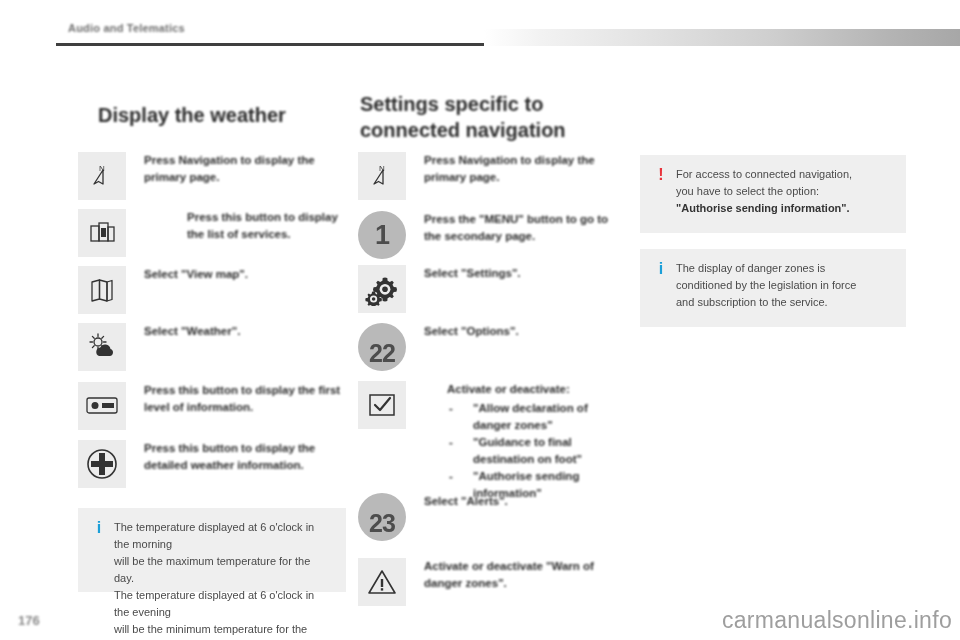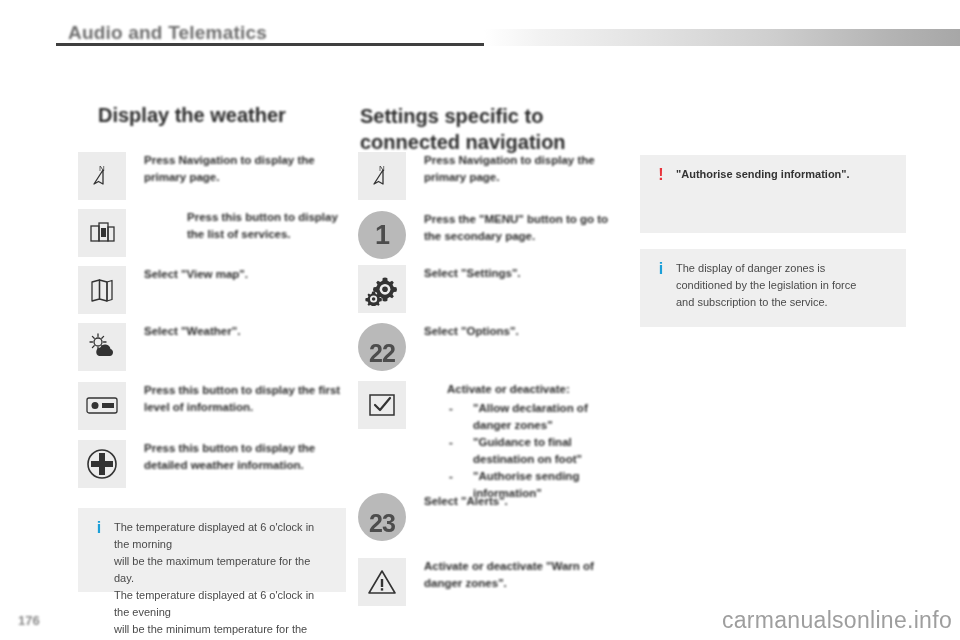--- a/index.html
+++ b/index.html
@@ -29,40 +29,40 @@
   }
   .header-gradient {
     position: absolute;
     left: 484px; top: 29px;
     width: 476px; height: 17px;
     background: linear-gradient(to right, #ffffff 0%, #f2f2f2 12%, #e2e2e2 35%, #cfcfcf 60%, #b4b4b4 85%, #a7a7a7 100%);
   }
   .header-title {
     position: absolute;
     left: 68px; top: 22px;
-    font-size: 19px;
+    font-size: 11px;
     font-weight: bold;
     color: #6e6e6e;
     letter-spacing: .2px;
     filter: blur(0.9px);
     -webkit-filter: blur(0.9px);
   }
 
   
   .col-title {
     position: absolute;
     font-size: 20px;
     font-weight: bold;
     color: #2b2b2b;
     line-height: 1.28;
     filter: blur(0.85px);
     -webkit-filter: blur(0.85px);
   }
   #title-col1 { left: 78px; top: 103px; width: 260px; padding-left: 20px; }
-  #title-col2 { left: 360px; top: 104px; width: 265px; }
+  #title-col2 { left: 360px; top: 92px; width: 265px; }
 
   
   .step-row {
     position: absolute;
     display: flex;
     align-items: flex-start;
   }
   .step-icon {
     width: 48px; height: 48px;
     flex: 0 0 48px;
@@ -331,20 +331,22 @@
       <rect x="14.8" y="12" width="2.4" height="8" fill="#333"></rect>
       <rect x="14.8" y="21.2" width="2.4" height="2.4" fill="#333"></rect>
     </svg>
   </div>
   <div class="step-text">Activate or deactivate "Warn of danger zones".</div>
 </div>
 
 <div class="note-box" style="left:640px; top:155px; width:266px; height:78px;">
   <div class="note-mark warn">!</div>
   <div class="note-text">
+    <div>For access to connected navigation,</div>
+    <div>you have to select the option:</div>
     <div><b>"Authorise sending information".</b></div>
   </div>
 </div>
 
 <div class="note-box" style="left:640px; top:249px; width:266px; height:78px;">
   <div class="note-mark info">i</div>
   <div class="note-text">
     <div>The display of danger zones is</div>
     <div>conditioned by the legislation in force</div>
     <div>and subscription to the service.</div>

